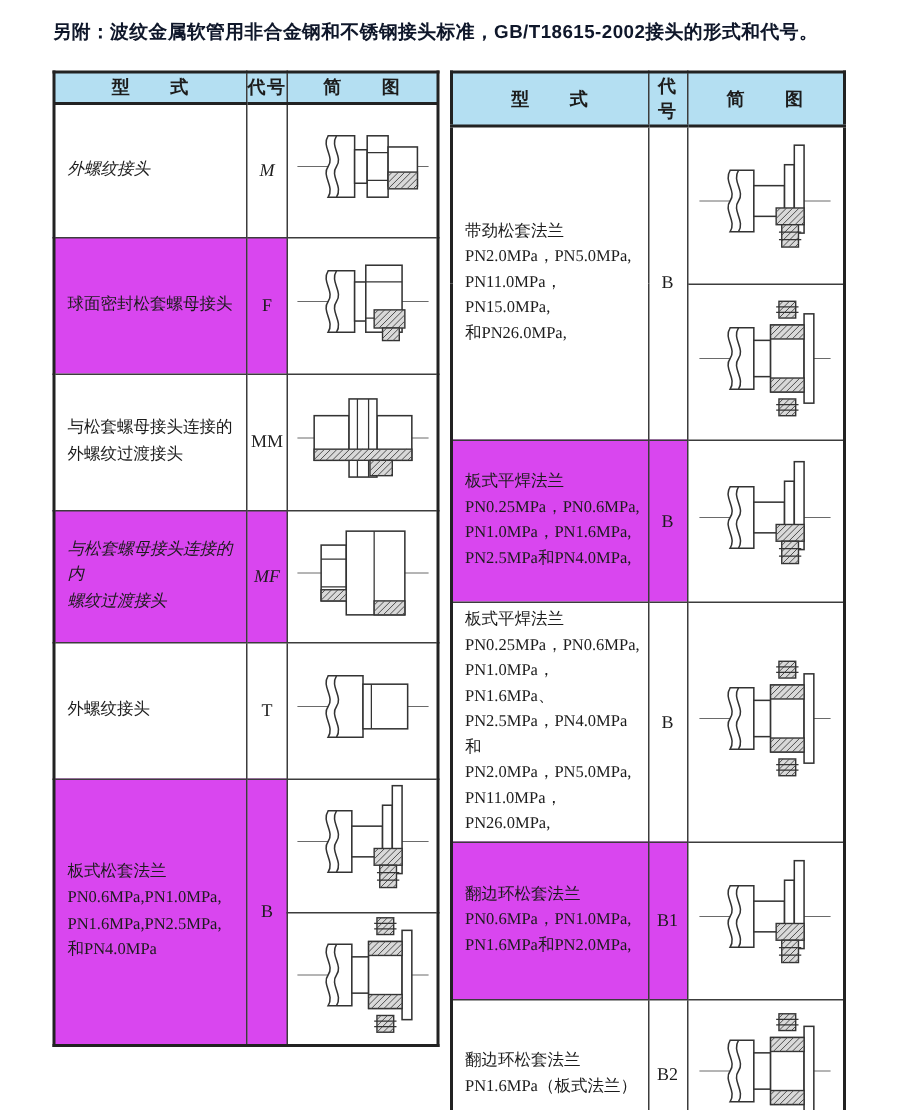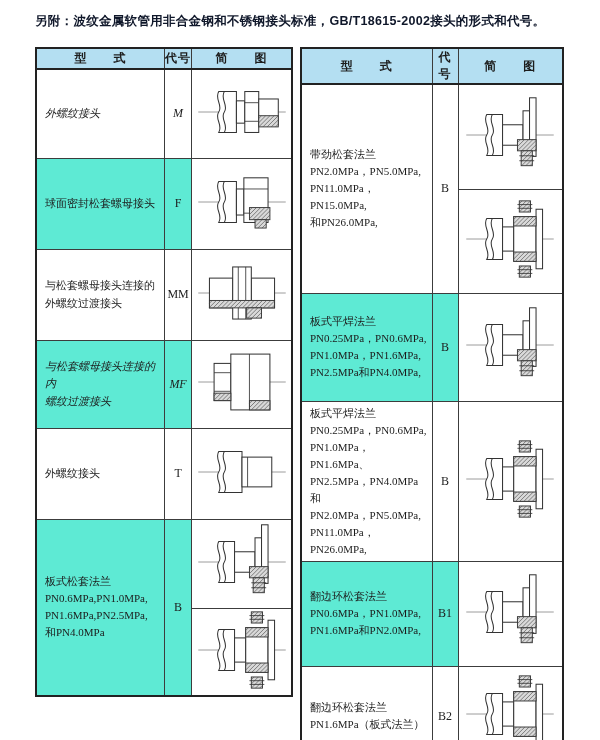--- a/index.html
+++ b/index.html
@@ -8,21 +8,21 @@
   .title{position:absolute;left:35px;top:13px;width:540px;font-size:12.5px;font-weight:bold;
          color:#0f172a;font-family:Liberation Sans, sans-serif;letter-spacing:.3px;}
   .tables{position:absolute;left:35px;top:47px;display:flex;gap:7px;align-items:flex-start;}
   table{border-collapse:collapse;table-layout:fixed;background:#fff;border:2px solid #222;}
   th,td{border:1px solid #3c3c3c;padding:0;vertical-align:middle;}
   th{background:#b4dff2;height:19px;font-size:12px;font-weight:bold;text-align:center;
      border-bottom:2px solid #222;letter-spacing:1px;}
   td.type{font-size:11px;line-height:1.55;padding:3px 4px 3px 8px;white-space:pre-line;text-align:left;}
   td.code{font-size:12px;text-align:center;}
   td.diag{text-align:center;vertical-align:middle;padding:1px;}
-  .hl{background:#5eead4;}
+  .hl{background:#d946ef;}
   
   .s{stroke:#333;stroke-width:1.1;fill:none;}
   .f{fill:#fff;}
   .cl{stroke:#666;stroke-width:.7;}
   .hf{fill:#d9d9d9;stroke:#333;stroke-width:1;}
   .hl2{stroke:#4a4a4a;stroke-width:.7;}
   .s2{stroke:#333;stroke-width:.9;}
 </style>
 </head>
 <body>

